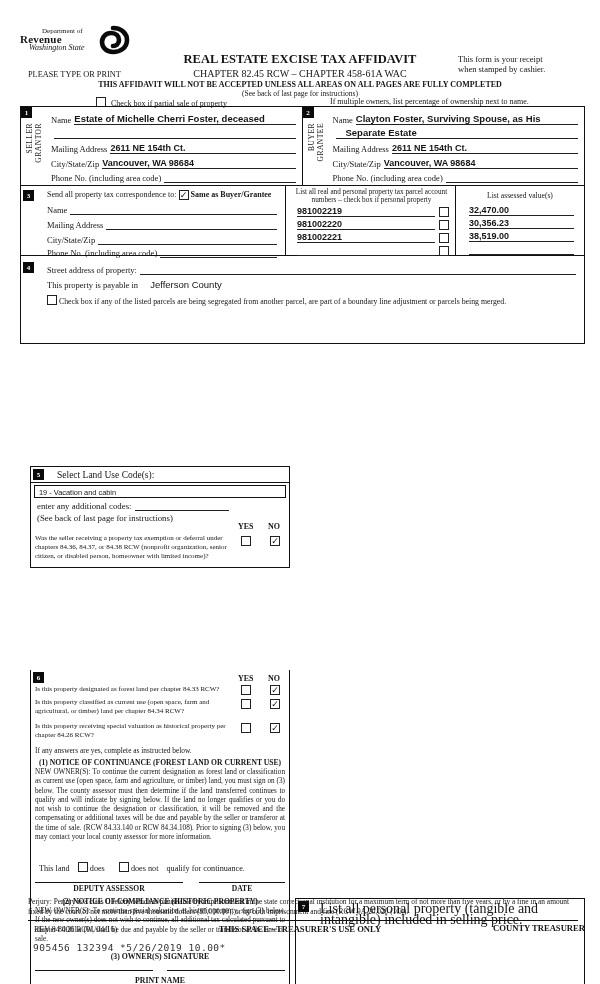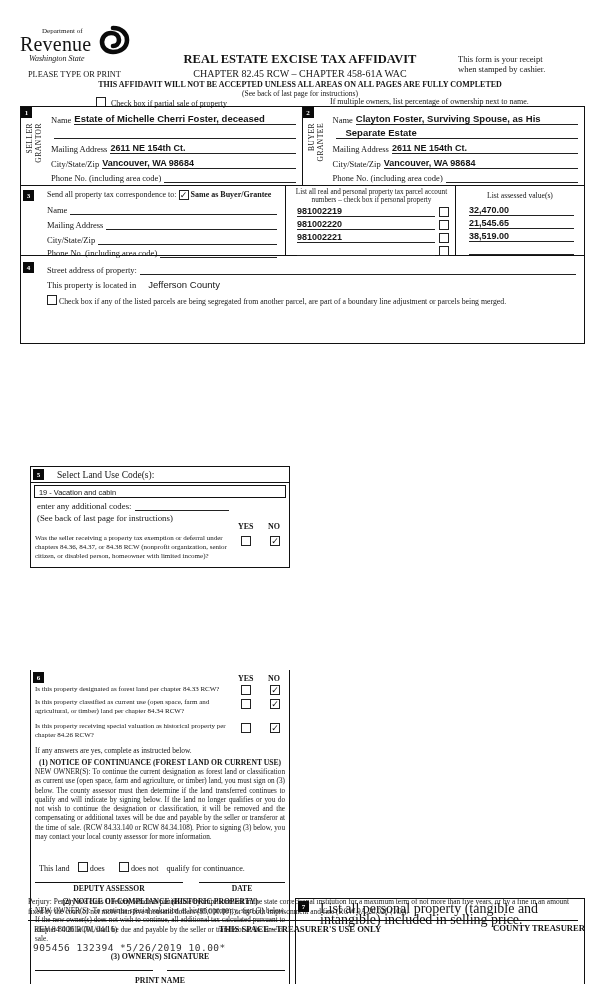--- a/index.html
+++ b/index.html
@@ -21,21 +21,21 @@
   .para{font-size:7.2px;line-height:9.3px;text-align:justify;}
   svg{display:block;}
 </style>
 </head>
 <body>
 
 <div id="page">
 
   <div class="abs" style="left:20px;top:27px;width:120px">
     <div style="font-size:7px;margin-left:22px">Department of</div>
-    <div style="font-size:20px;font-weight:normal;margin-top:-2px;letter-spacing:.2px">Revenue</div>
+    <div style="font-size:11px;font-weight:bold;margin-top:-2px;letter-spacing:.2px">Revenue</div>
     <div style="font-style:italic;font-size:8px;margin-left:9px;margin-top:-2px">Washington State</div>
   </div>
   <div class="abs" style="left:96px;top:25px">
     <svg width="34" height="30" viewBox="0 0 34 30">
       <path d="M17,3 C26,3 31,9 31,15 C31,23 24,27 17,27 C10,27 6,22 6,17 C6,12 10,8 15,8 C20,8 23,11 23,15 C23,19 20,21 17,21" fill="none" stroke="#0a0a0a" stroke-width="4.6" stroke-linecap="round"></path>
     </svg>
   </div>
 
   <div class="abs c" style="left:140px;top:52px;width:320px">
     <div class="b" style="font-size:12.5px">REAL ESTATE EXCISE TAX AFFIDAVIT</div>
@@ -156,39 +156,39 @@
           <span class="cb" style="margin-left:4px"></span>
         </div>
     </div>
 
     <div style="flex:1;position:relative;padding:2px 10px 0 10px;box-sizing:border-box">
       <div class="c" style="font-size:7.6px;margin-top:3px;margin-bottom:3px">List assessed value(s)</div>
       <div class="row" style="height:13px">
           <span class="fill"><span class="typed">32,470.00</span></span>
         </div>
       <div class="row" style="height:13px">
-          <span class="fill"><span class="typed">21,545.65</span></span>
+          <span class="fill"><span class="typed">30,356.23</span></span>
         </div>
       <div class="row" style="height:13px">
           <span class="fill"><span class="typed">38,519.00</span></span>
         </div>
       <div class="row" style="height:13px">
           <span class="fill"><span class="typed"></span></span>
         </div>
     </div>
   </div>
 
   <div class="abs" style="left:20px;top:256px;width:565px;height:88px;border:1.5px solid #111;border-top:none;position:relative;padding:6px 8px 0 26px;box-sizing:border-box">
     <div class="tab" style="left:2px;top:6px">4</div>
     <div class="row" style="height:13px">
       <span class="lbl">Street address of property:</span>
       <span class="fill"></span>
     </div>
     <div class="row" style="height:15px">
-      <span class="lbl">This property is located in</span>
+      <span class="lbl">This property is payable in</span>
       <span class="typed" style="margin-left:12px;font-weight:normal;font-size:9.5px">Jefferson County</span>
     </div>
     <div style="margin-top:5px;font-size:7.8px">
       <span class="cb"></span>
       <span>Check box if any of the listed parcels are being segregated from another parcel, are part of a boundary line adjustment or parcels being merged.</span>
     </div>
   </div>
 
   <div class="abs" style="left:30px;top:378px;width:260px;height:102px;border:1px solid #111;position:relative;box-sizing:border-box">
     <div class="tab" style="left:2px;top:2px">5</div>

